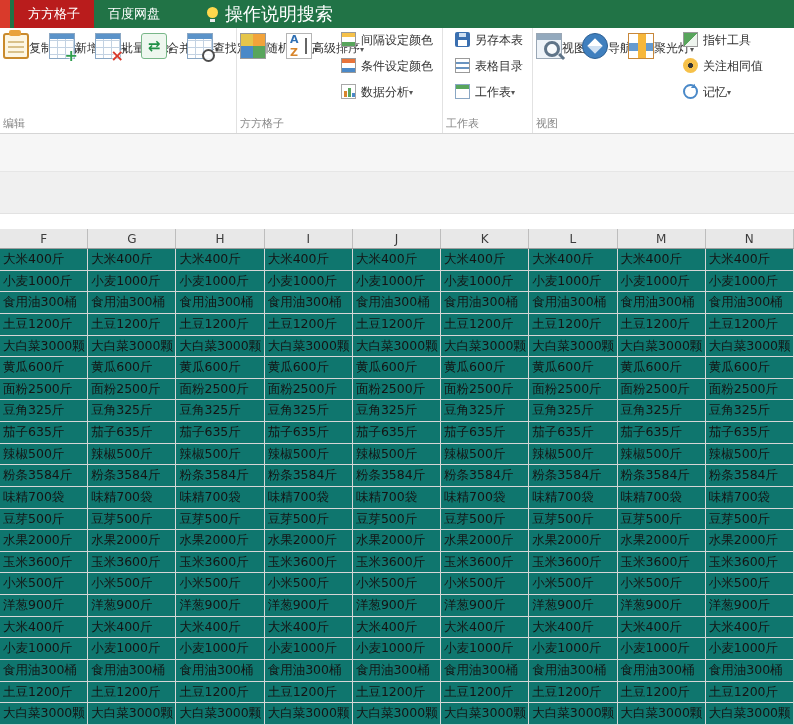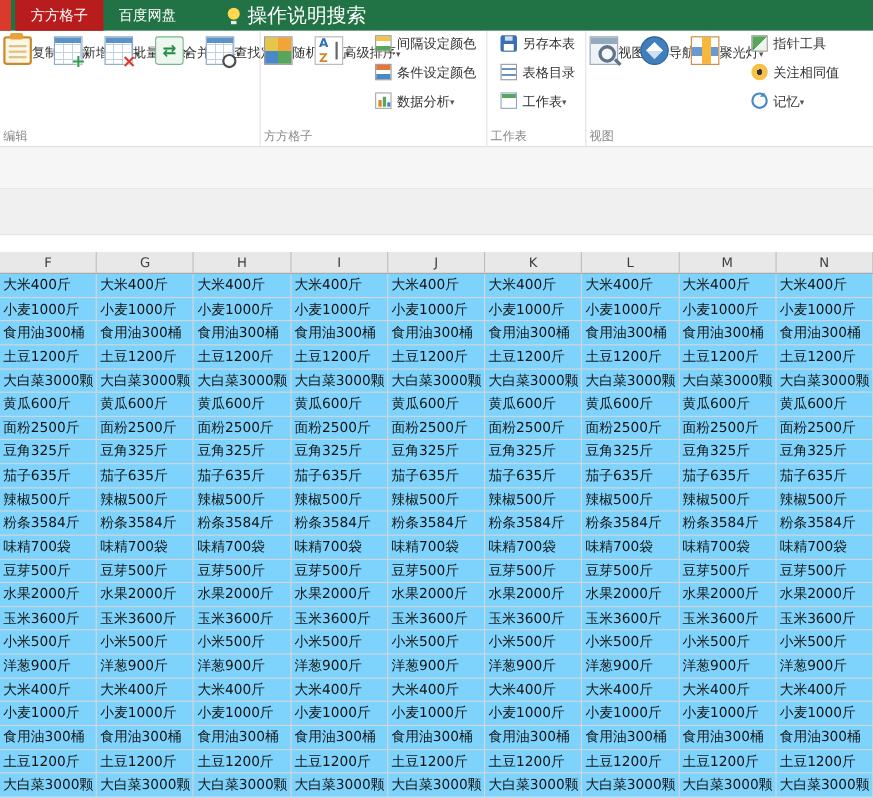--- a/index.html
+++ b/index.html
@@ -87,21 +87,21 @@
   .lightbulb-icon::after{content:"";position:absolute;bottom:0;left:4px;width:5px;height:3px;background:#e9e9e9}
 
   
   .gap-top{height:38px;background:#f6f6f6;border-bottom:1px solid #e6e6e6}
   .gap-mid{height:42px;background:#f0f0f0;border-bottom:1px solid #e2e2e2}
   .gap-bottom{height:15px;background:#fff}
 
   
   .col-header-row{display:flex;height:20px;background:#e8e8e8;border-bottom:1px solid #9f9f9f;overflow:hidden}
   .col-h{width:88.22px;border-right:1px solid #bdbdbd;display:flex;align-items:center;justify-content:center;font-size:12px;color:#3d3d3d;flex:0 0 auto;cursor:pointer}
-  .grid-body{background:#7dd3fc;overflow:hidden}
+  .grid-body{background:#0f766e;overflow:hidden}
   .grid-row{display:flex;height:21.64px}
   .cell{width:88.22px;border-right:1px solid #d6d6d6;border-bottom:1px solid #d6d6d6;font-size:12.5px;color:#141414;line-height:20px;padding:0 0 0 3px;overflow:hidden;white-space:nowrap;flex:0 0 auto;cursor:cell}
 </style>
 </head>
 <body>
 
 <div class="page">
 
   <div class="titlebar">
     <div class="red-sliver"></div>

